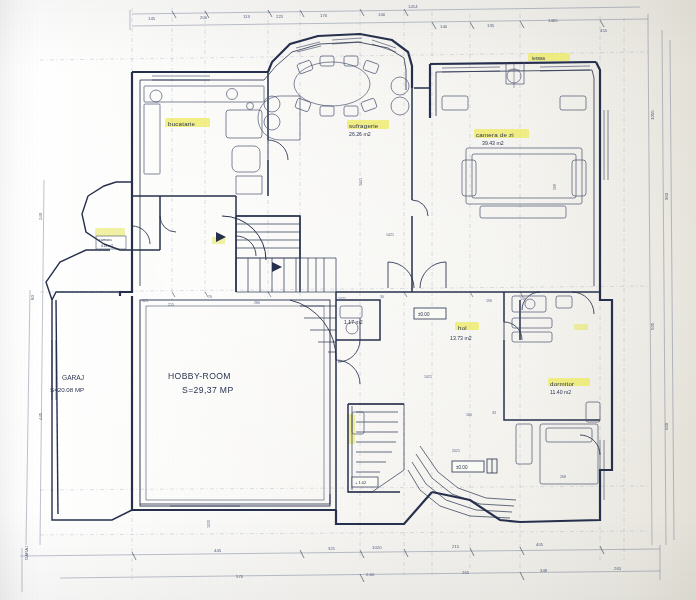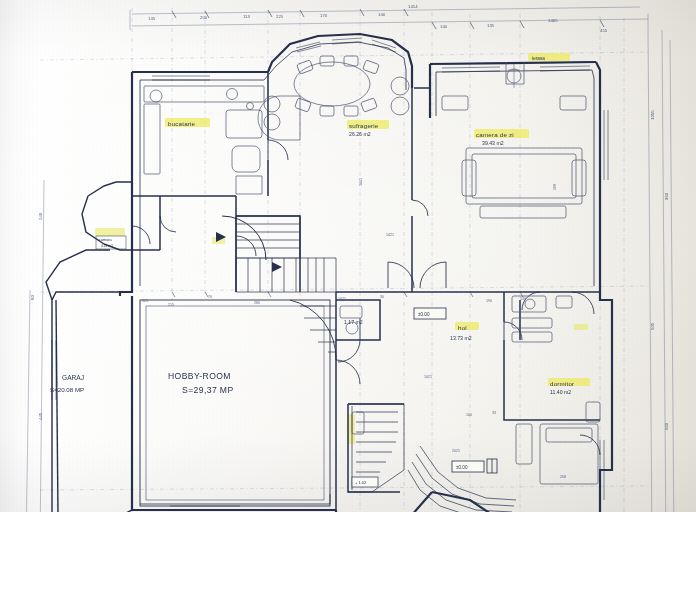--- a/index.html
+++ b/index.html
@@ -1,20 +1,20 @@
 <!DOCTYPE html>
 <html><head>
 <meta charset="utf-8">
 <style>
   html,body{margin:0;padding:0;background:#fff;}
   body{font-family:"Liberation Sans", sans-serif;}
 
   #page{
     position:relative;
-    width:696px;height:512px;
+    width:696px;height:600px;
     overflow:hidden;
     background:
       linear-gradient(90deg,
         #f2f2f2 0px,
         #fbfbfb 18px,
         #ffffff 40px,
         #fdfdfc 120px,
         #f7f6f3 330px,
         #f2f1ec 520px,
         #ebe9e2 640px,

